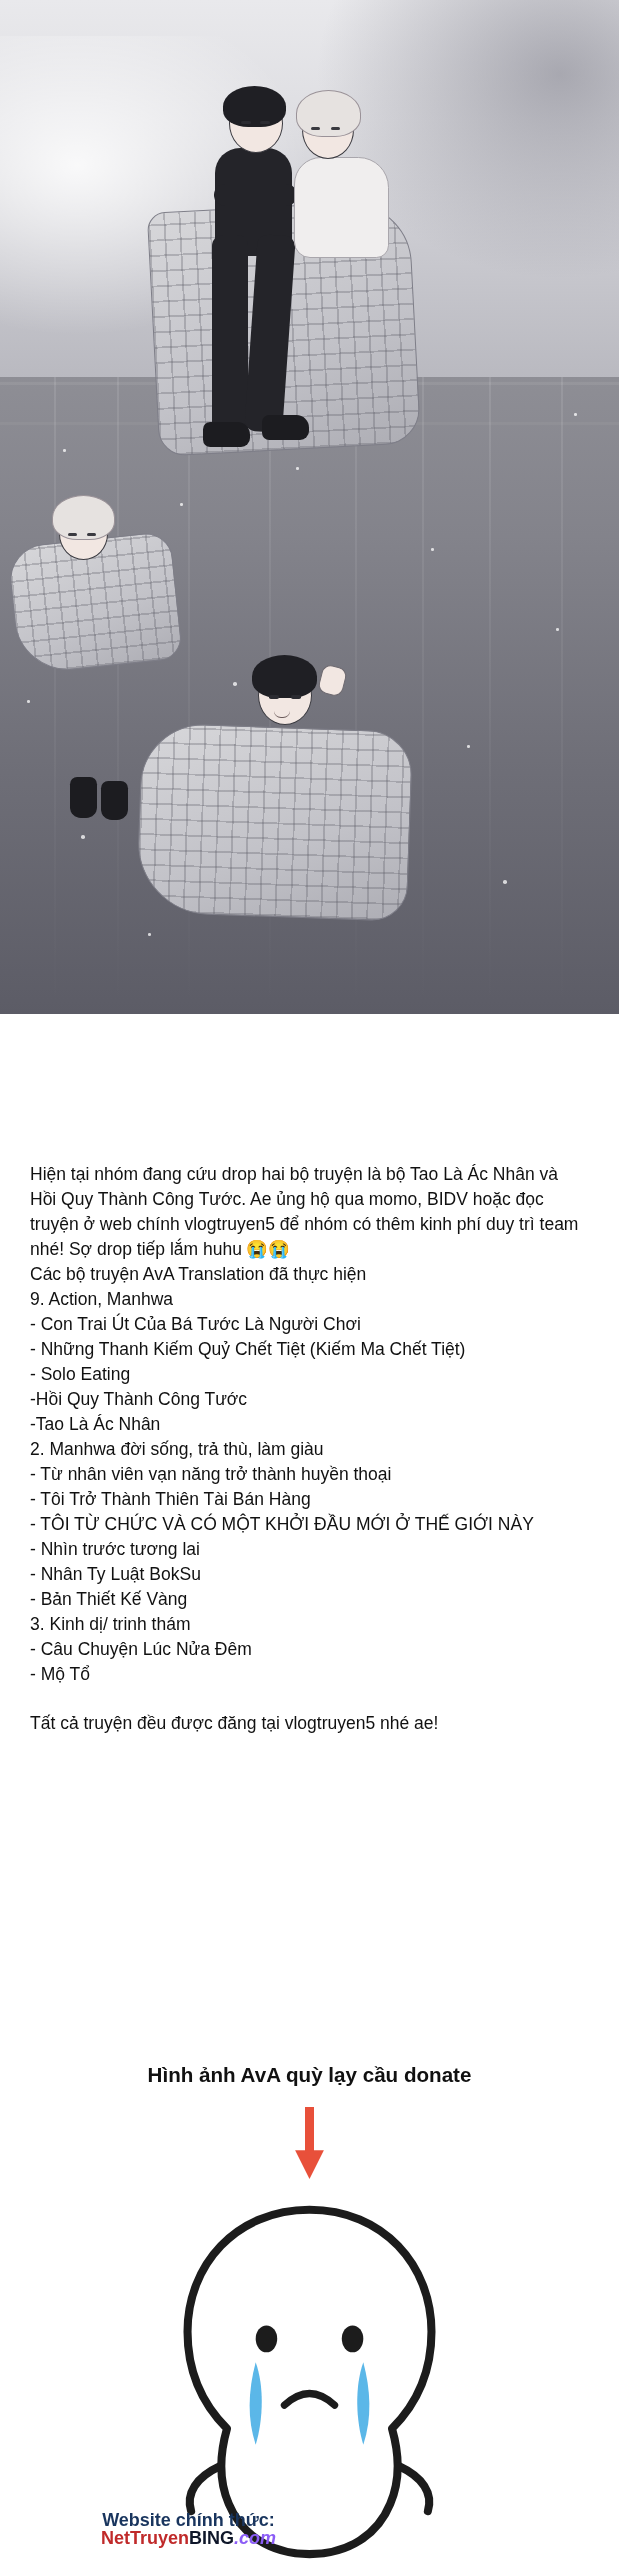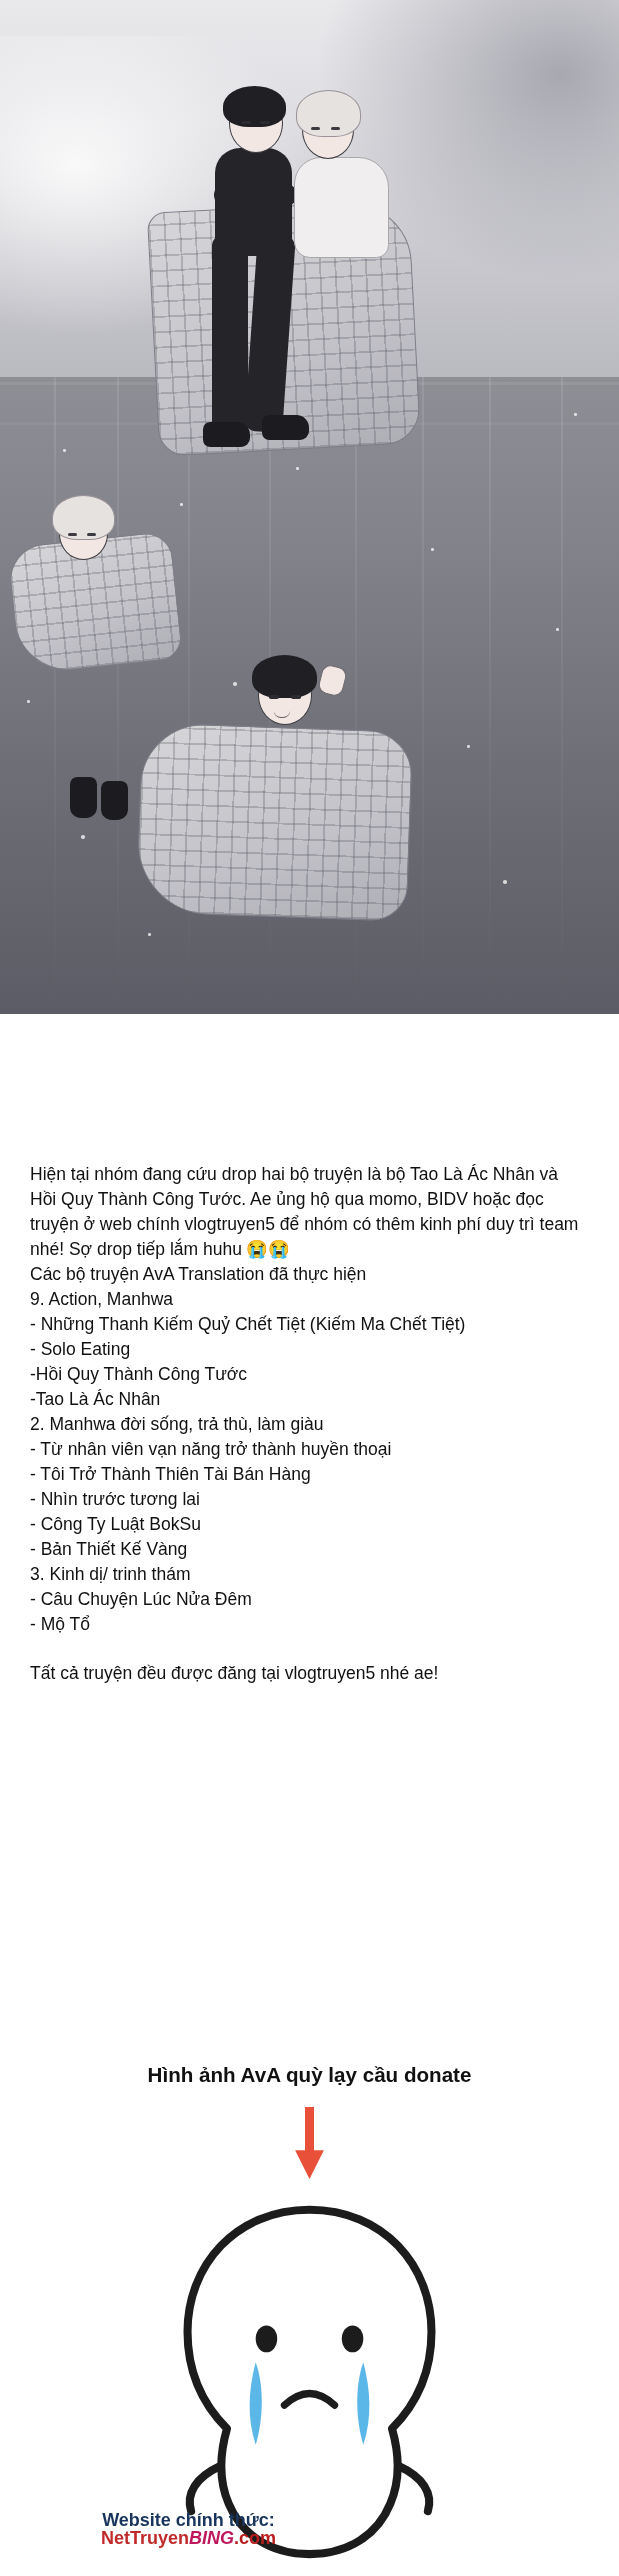--- a/index.html
+++ b/index.html
@@ -153,22 +153,22 @@
     font-size: 18px;
     line-height: 18px;
     font-weight: bold;
     color: #19355e;
     font-family: "Liberation Sans", sans-serif;
     text-align: center;
   }
   .footer .site {
     color: #c02a2a;
   }
-  .footer .site .bing { color: #be185d; font-style: italic; }
-  .footer .site .com { color: #b91c1c; }
+  .footer .site .bing { color: #0f172a; }
+  .footer .site .com { color: #8b5cf6; font-style: italic; }
 </style>
 </head>
 <body>
 
 <div class="page">
 
   <div class="art-panel">
     <div class="sky"></div>
     <div class="sky-blur"></div>
     <div class="sky-dark"></div>
@@ -234,29 +234,31 @@
     <div style="position:absolute;left:269px;top:695px;width:10px;height:3.6px;background:#2b2b31;border-radius:1.8px;"></div>
     <div style="position:absolute;left:291px;top:695px;width:10px;height:3.6px;background:#2b2b31;border-radius:1.8px;"></div>
     <div style="position:absolute;left:274px;top:711px;width:16px;height:6.3px;border-bottom:1.8px solid #6a5a5a;border-radius:0 0 9px 9px;"></div>
     <div style="position:absolute;left:320px;top:666px;width:23px;height:27px;background:#f2e7e2;border:1.8px solid #6e6a70;border-radius:9px;transform:rotate(14deg);"></div>
   </div>
 
   <div class="text-block">
     <p>Hiện tại nhóm đang cứu drop hai bộ truyện là bộ Tao Là Ác Nhân và Hồi Quy Thành Công Tước. Ae ủng hộ qua momo, BIDV hoặc đọc truyện ở web chính vlogtruyen5 để nhóm có thêm kinh phí duy trì team nhé! Sợ drop tiếp lắm huhu 😭😭</p>
     <p>Các bộ truyện AvA Translation đã thực hiện</p>
     <p>9. Action, Manhwa</p>
+    <p> - Con Trai Út Của Bá Tước Là Người Chơi</p>
     <p>- Những Thanh Kiếm Quỷ Chết Tiệt (Kiếm Ma Chết Tiệt)</p>
     <p>- Solo Eating</p>
     <p>-Hồi Quy Thành Công Tước</p>
     <p>-Tao Là Ác Nhân</p>
     <p>2.  Manhwa đời sống, trả thù, làm giàu</p>
     <p>- Từ nhân viên vạn năng trở thành huyền thoại</p>
     <p>- Tôi Trở Thành Thiên Tài Bán Hàng</p>
+    <p>- TÔI TỪ CHỨC VÀ CÓ MỘT KHỞI ĐẦU MỚI Ở THẾ GIỚI NÀY</p>
     <p>- Nhìn trước tương lai</p>
-    <p>- Công Ty Luật BokSu</p>
+    <p>- Nhân Ty Luật BokSu</p>
     <p>- Bản Thiết Kế Vàng</p>
     <p>3. Kinh dị/ trinh thám</p>
     <p>- Câu Chuyện Lúc Nửa Đêm</p>
     <p>- Mộ Tổ</p>
     <div class="gap"></div>
     <p>Tất cả truyện đều được đăng tại vlogtruyen5 nhé ae!</p>
   </div>
 
   <div class="donate-title">Hình ảnh AvA quỳ lạy cầu donate</div>
 

